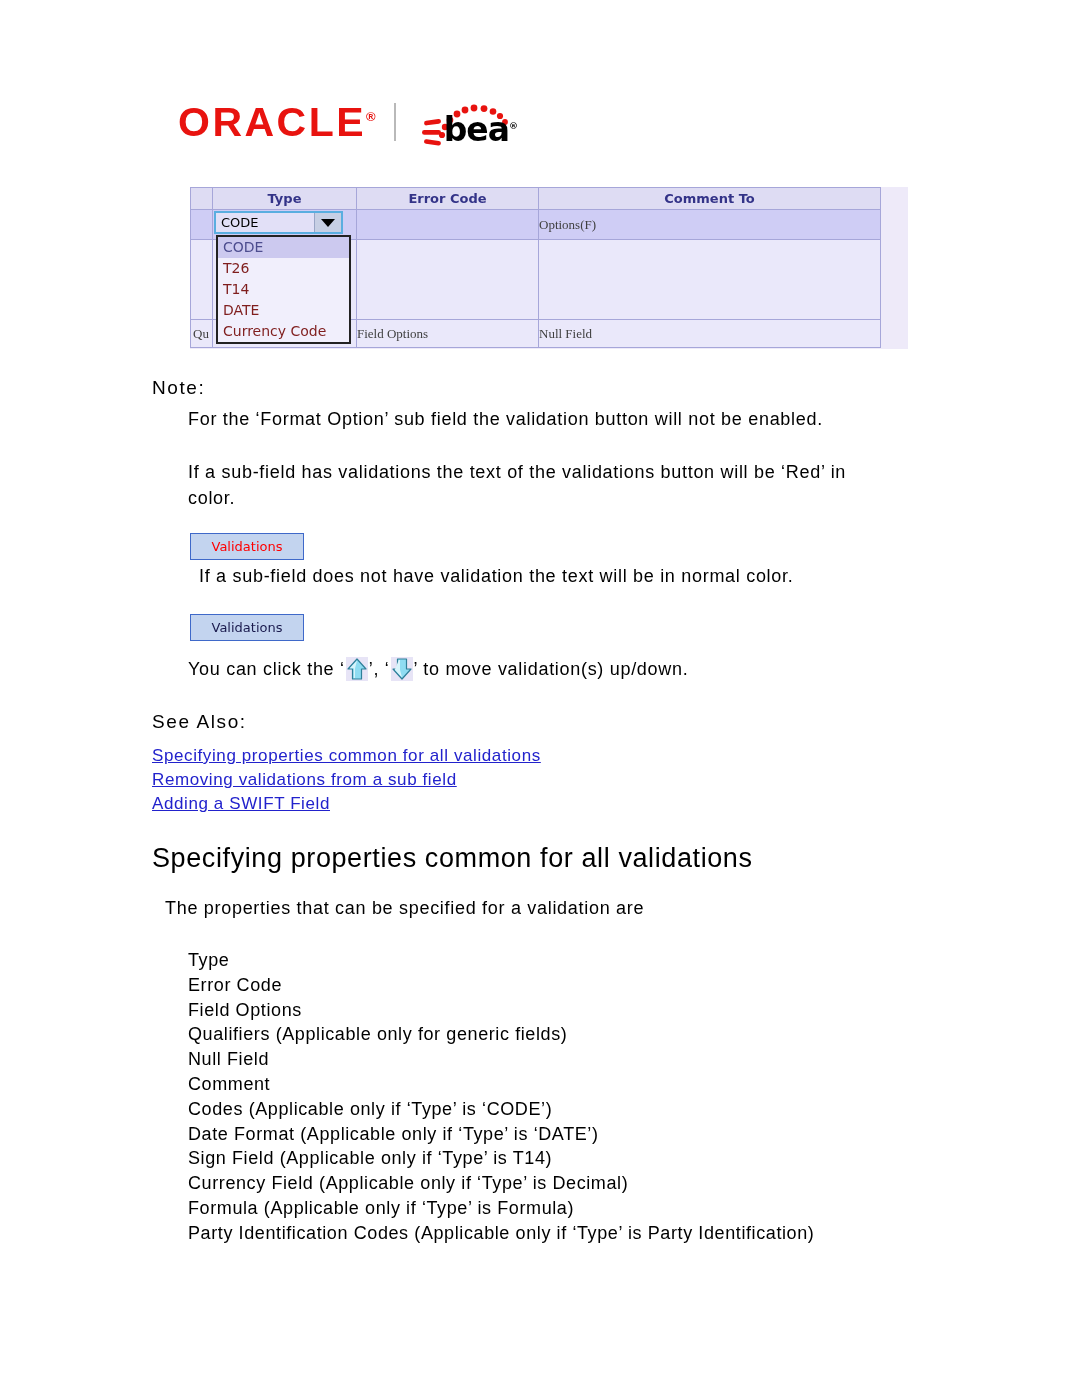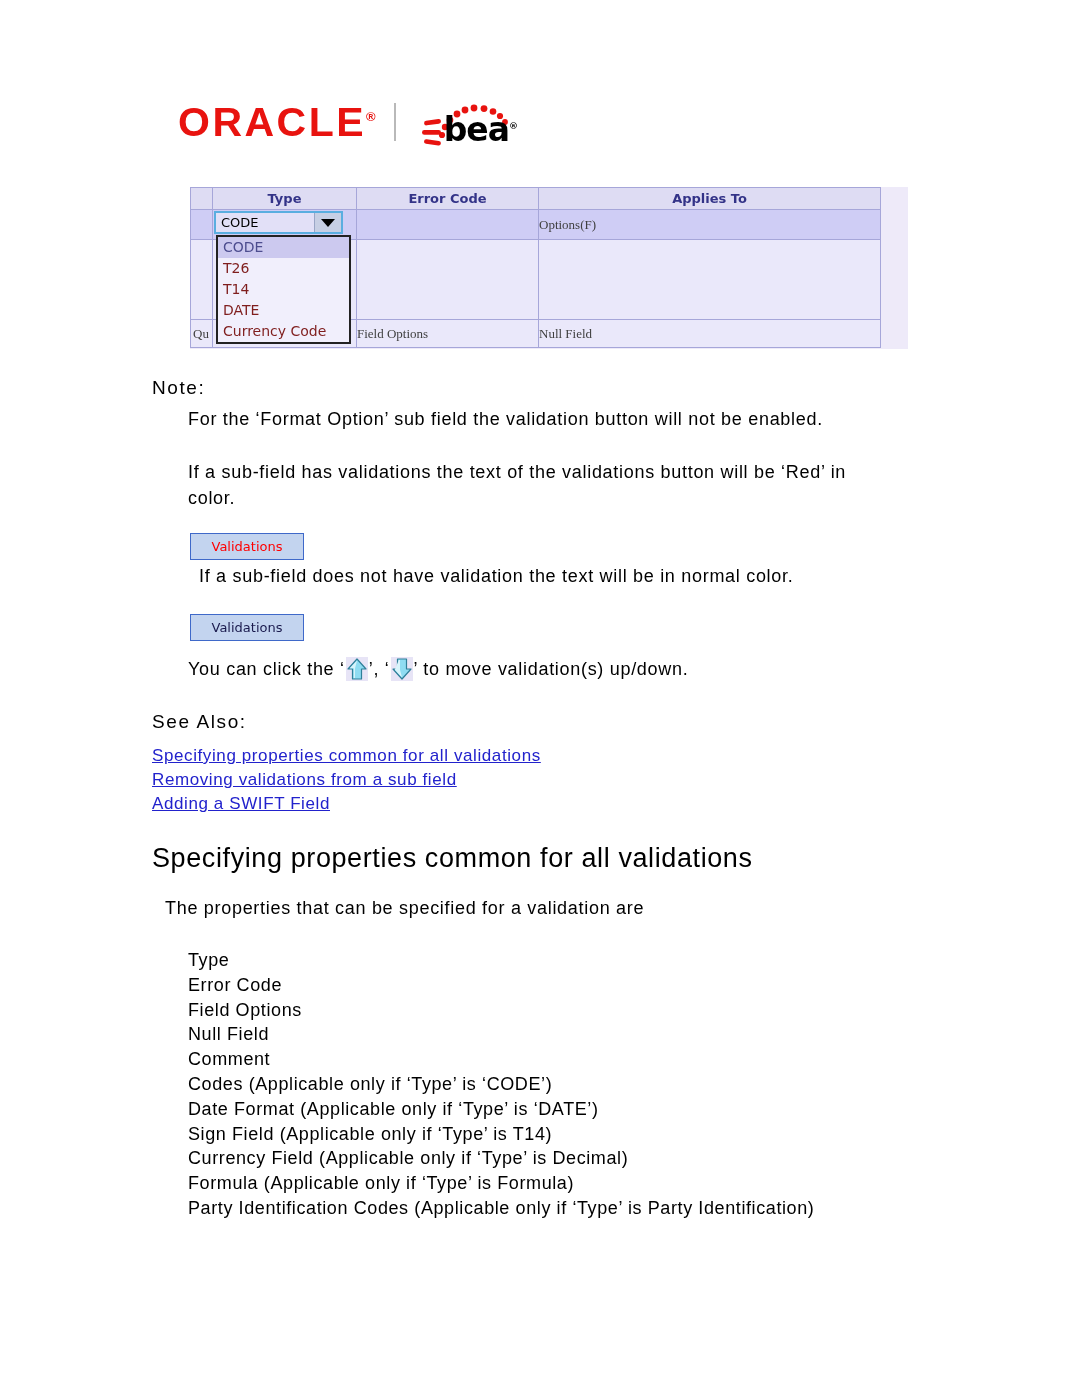--- a/index.html
+++ b/index.html
@@ -338,21 +338,21 @@
       <col class="col-chk">
         <col class="col-type">
         <col class="col-err">
         <col class="col-app">
     </colgroup>
     <thead>
       <tr>
         <th></th>
         <th>Type</th>
         <th>Error Code</th>
-        <th>Applies To</th>
+        <th>Comment To</th>
       </tr>
     </thead>
     <tbody>
       <tr class="row-selected">
         <td></td>
         <td></td>
         <td class="cell-text"></td>
         <td class="cell-text">Options(F)</td>
       </tr>
       <tr class="row-blank">
@@ -427,20 +427,21 @@
   <a class="link" href="#">Adding a SWIFT Field</a>
 </div>
 
 <div class="heading">Specifying properties common for all validations</div>
 <div class="txt body-intro">The properties that can be specified for a validation are</div>
 
 <div class="proplist">
   <div class="prop-item">Type</div>
   <div class="prop-item">Error Code</div>
   <div class="prop-item">Field Options</div>
+  <div class="prop-item">Qualifiers (Applicable only for generic fields)</div>
   <div class="prop-item">Null Field</div>
   <div class="prop-item">Comment</div>
   <div class="prop-item">Codes (Applicable only if ‘Type’ is ‘CODE’)</div>
   <div class="prop-item">Date Format (Applicable only if ‘Type’ is ‘DATE’)</div>
   <div class="prop-item">Sign Field (Applicable only if ‘Type’ is T14)</div>
   <div class="prop-item">Currency Field (Applicable only if ‘Type’ is Decimal)</div>
   <div class="prop-item">Formula (Applicable only if ‘Type’ is Formula)</div>
   <div class="prop-item">Party Identification Codes (Applicable only if ‘Type’ is Party Identification)</div>
 </div>
 

